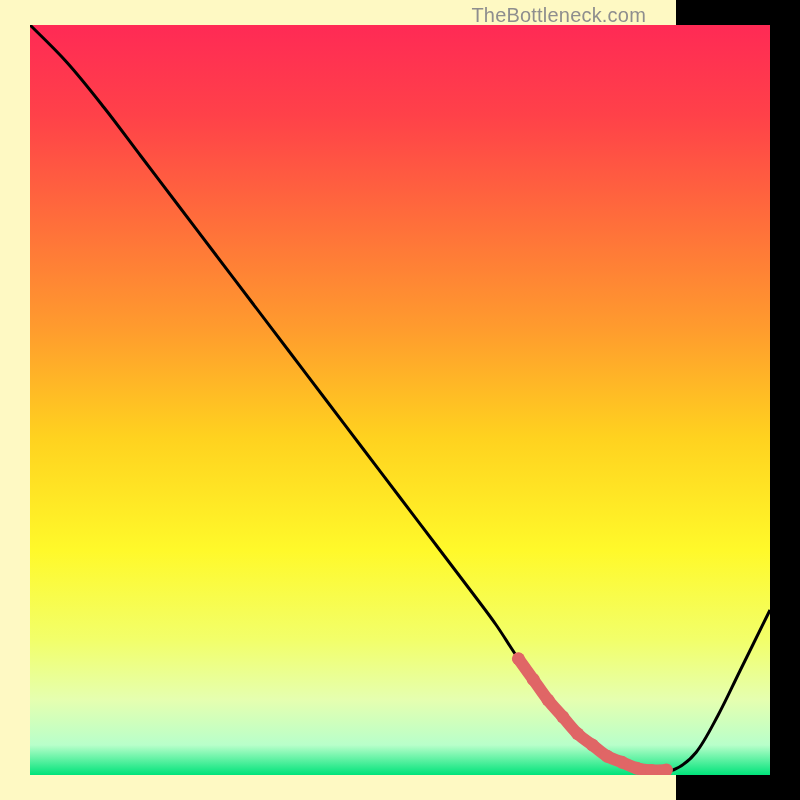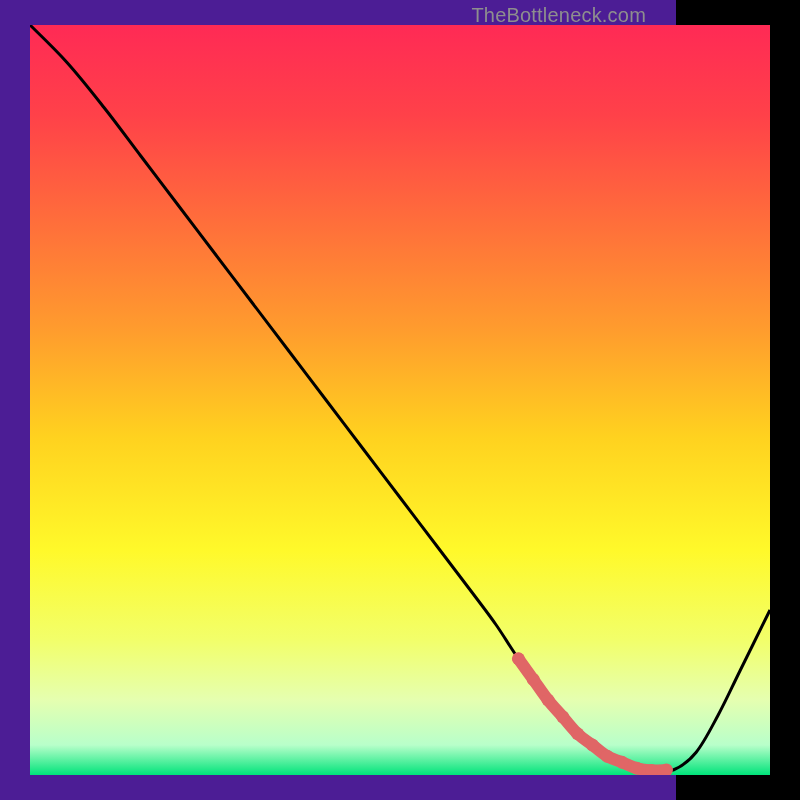--- a/index.html
+++ b/index.html
@@ -9,21 +9,21 @@
     height: 800px;
     background: #000;
     overflow: hidden;
   }
   .frame {
     position: absolute;
     left: 0;
     top: 0;
     width: 676px;
     height: 800px;
-    background: #4c1d95;
+    background: #fef9c3;
   }
   .plot {
     position: absolute;
     left: 30px;
     top: 25px;
     width: 740px;
     height: 750px;
   }
   .attribution {
     position: absolute;

